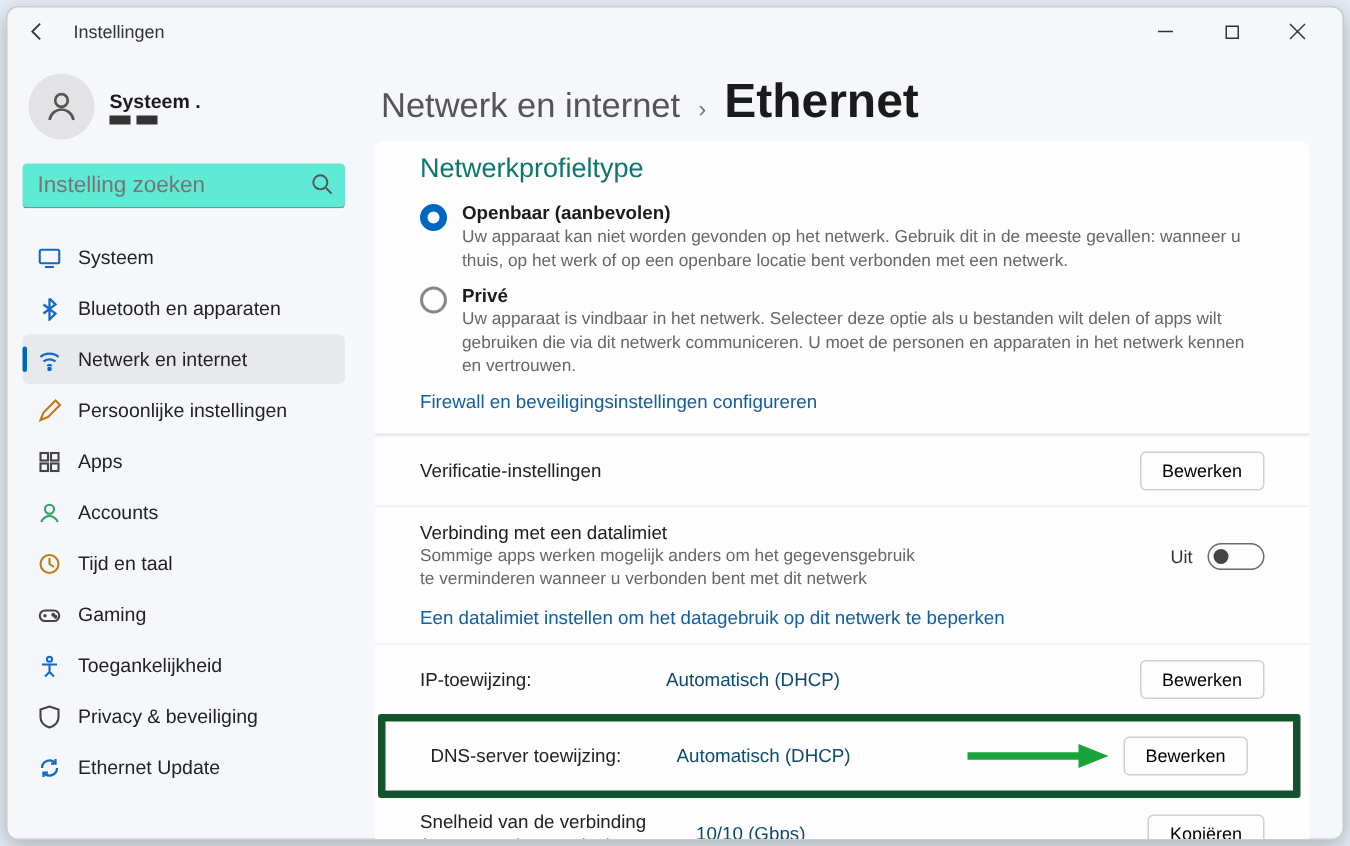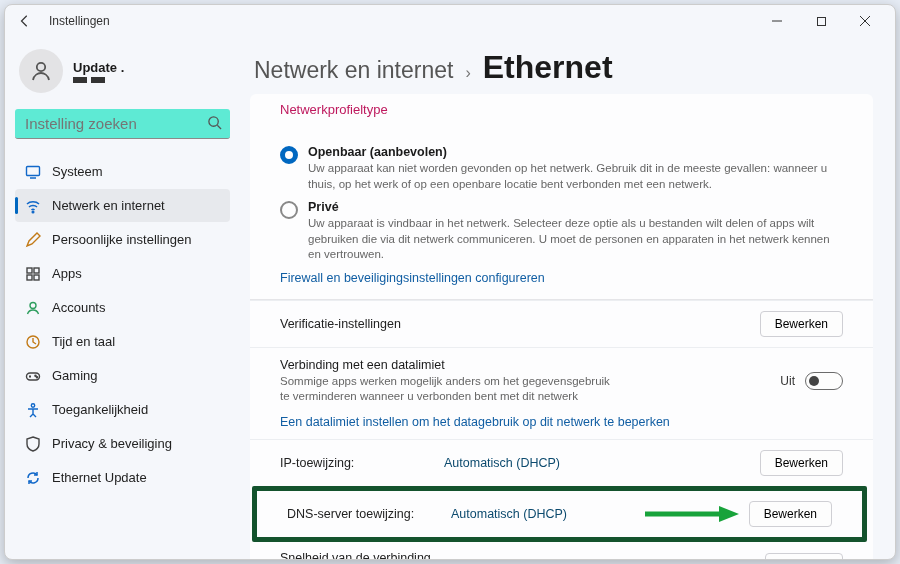--- a/index.html
+++ b/index.html
@@ -30,21 +30,21 @@
   .nav-item .ic { width:16px; height:16px; display:flex; align-items:center; justify-content:center; }
   .nav-item .ic svg { width:16px; height:16px; }
   
   .main { flex:1; padding:6px 22px 0 10px; overflow:hidden; }
   .breadcrumb { display:flex; align-items:baseline; gap:12px; margin:6px 0 8px 4px; }
   .breadcrumb .bc1 { font-size:23px; color:#555; font-weight:400; }
   .breadcrumb .chev { font-size:16px; color:#777; }
   .breadcrumb .bc2 { font-size:32px; font-weight:600; }
   .panel { background:#fdfdfe; border-radius:6px; height:480px; overflow:auto; padding-bottom:10px; }
   .section-pad { padding:8px 30px 0 30px; }
-  .sec-title { font-size:13px; color:#be185d; margin-bottom:28px; }
+  .sec-title { font-size:18px; color:#0f766e; margin-bottom:12px; }
   .radio-row { display:flex; gap:10px; margin-bottom:8px; }
   .radio { width:18px; height:18px; border-radius:50%; border:2px solid #888; flex-shrink:0; margin-top:1px; display:flex; align-items:center; justify-content:center; }
   .radio.sel { border:5px solid #0067c0; }
   .rad-body .rt { font-size:12.5px; font-weight:600; }
   .rad-body .rd { font-size:11.5px; color:#666; margin-top:2px; line-height:1.35; }
   .link { color:#115ea3; font-size:12.5px; cursor:pointer; display:block; }
   .divider { height:1px; background:#e5e5e8; margin:12px 0; }
   .row { display:flex; align-items:center; padding:10px 30px; border-top:1px solid #eceef1; gap:14px; }
   .row.noborder { border-top:none; }
   .row .lab { width:150px; font-size:12.5px; color:#222; flex-shrink:0; }
@@ -100,21 +100,21 @@
 
     <div class="sidebar">
       <div class="profile">
         <div class="avatar">
           <svg viewBox="0 0 24 24">
               <circle cx="12" cy="8" r="4.2"></circle>
               <path d="M4 21c1-5 5-7 8-7s7 2 8 7"></path>
             </svg>
         </div>
         <div>
-          <div class="prof-name">Update .</div>
+          <div class="prof-name">Systeem .</div>
           <div class="prof-sub">
               <span></span>
               <span></span>
             </div>
         </div>
       </div>
 
       <div class="search">
         <input type="text" placeholder="Instelling zoeken" style="">
         <span class="icon">
@@ -127,20 +127,28 @@
 
       <div class="nav" id="nav">
           <div class="nav-item">
             <span class="ic">
               <svg viewBox="0 0 16 16" fill="none" stroke="#1168c9" stroke-width="1.4">
                 <rect x="1.5" y="2.5" width="13" height="9" rx="1"></rect>
                 <line x1="5" y1="14" x2="11" y2="14"></line>
               </svg>
             </span>
             <span>Systeem</span>
+          </div>
+          <div class="nav-item">
+            <span class="ic">
+              <svg viewBox="0 0 16 16" fill="none" stroke="#1168c9" stroke-width="1.5">
+                <path d="M8 1v14l4-4-8-6m0 6l8-6-4-4"></path>
+              </svg>
+            </span>
+            <span>Bluetooth en apparaten</span>
           </div>
           <div class="nav-item active">
             <span class="ic">
               <svg viewBox="0 0 16 16" fill="none" stroke="#1168c9" stroke-width="1.5">
                 <path d="M2 6c3-3 9-3 12 0M4 9c2-2 6-2 8 0M6.5 12c1-1 2-1 3 0"></path>
                 <circle cx="8" cy="14" r="0.8" fill="#1168c9"></circle>
               </svg>
             </span>
             <span>Netwerk en internet</span>
           </div>

